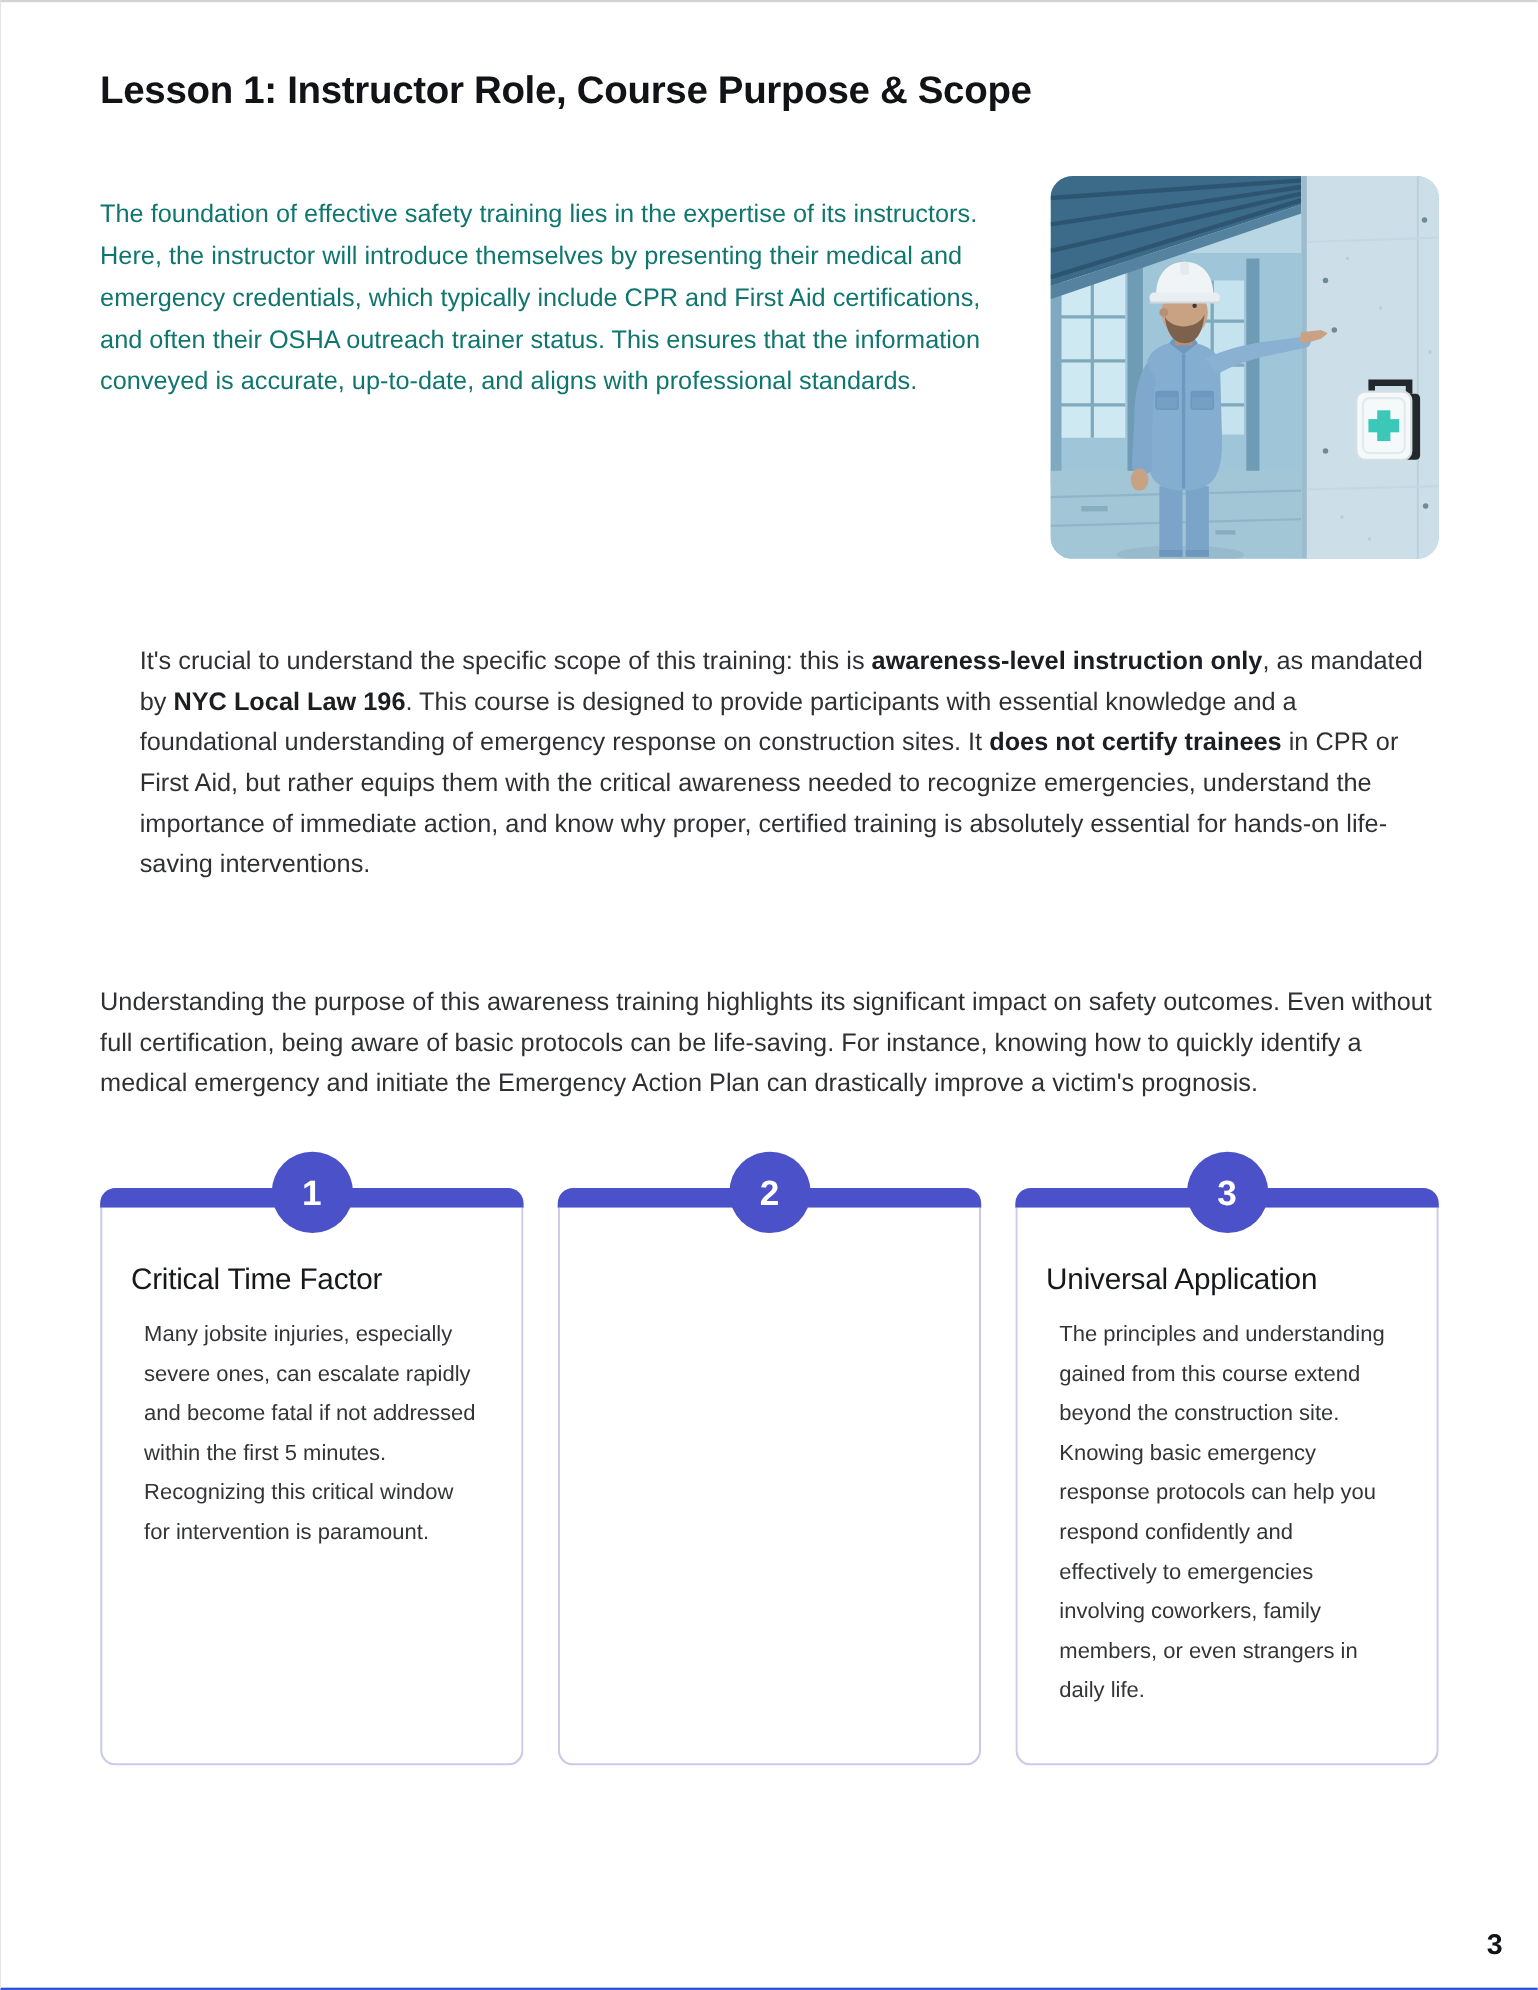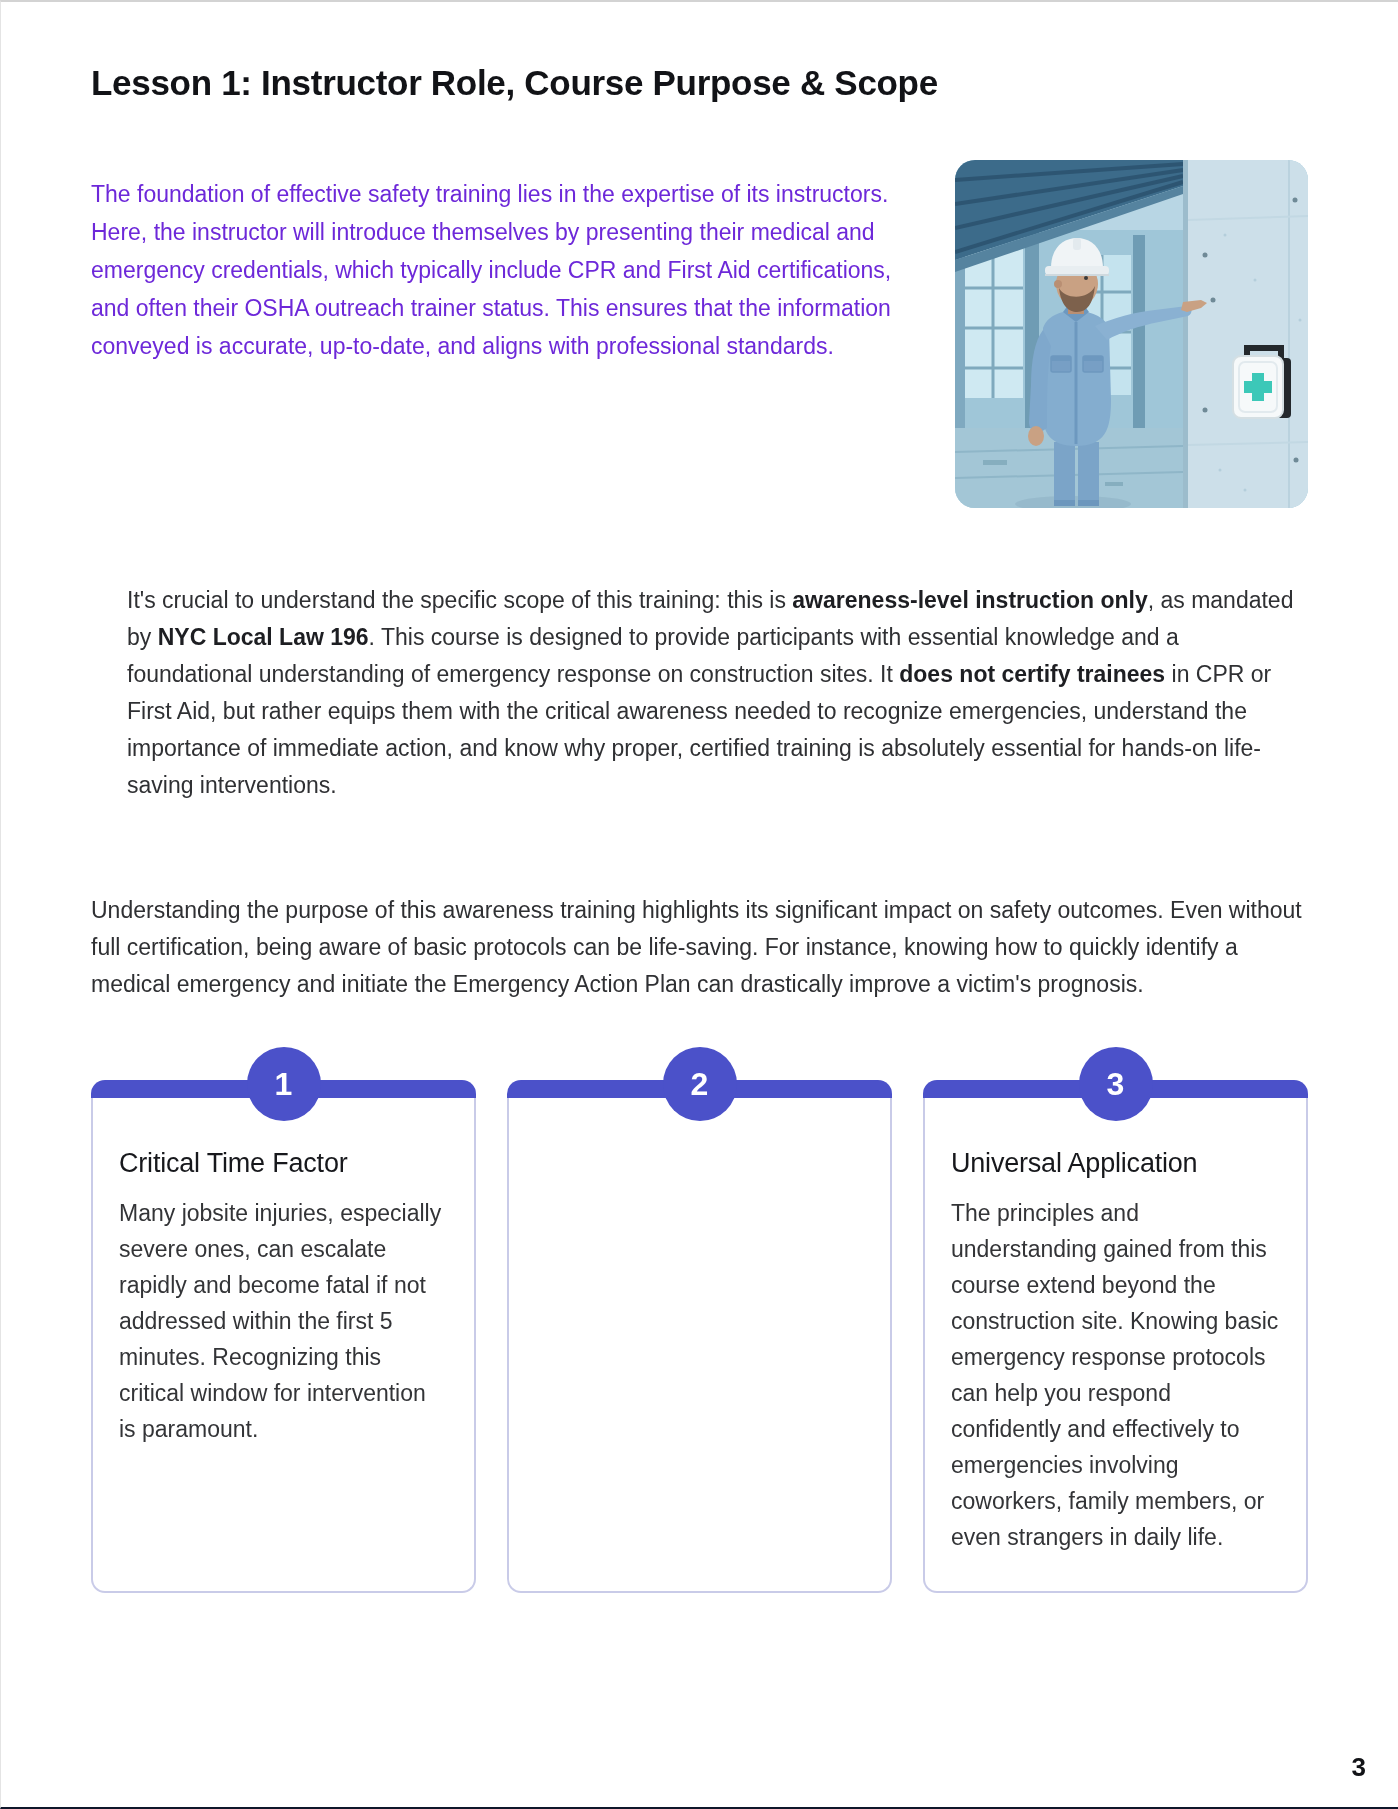--- a/index.html
+++ b/index.html
@@ -9,21 +9,21 @@
     font-family:"Liberation Sans", sans-serif;
     color:#2f3033;
     overflow:hidden;
   }
   .page{
     position:relative;
     box-sizing:border-box;
     width:1398px;height:1809px;
     padding:0 90px;
     border-top:2px solid #d3d3d3;
-    border-bottom:2px solid #0f172a;
+    border-bottom:2px solid #1d4ed8;
     border-left:1px solid #e4e4e4;
     background:#ffffff;
   }
   .page-title{
     margin:60px 0 0;
     font-size:35px;
     line-height:1.2;
     font-weight:800;
     letter-spacing:-0.3px;
     color:#121317;
@@ -31,21 +31,21 @@
   .intro-row{
     display:flex;
     gap:58px;
     margin-top:48px;
     align-items:flex-start;
   }
   .intro-text{
     width:812px;
     font-size:23px;
     line-height:38px;
-    color:#6d28d9;
+    color:#0f766e;
   }
   .photo-frame{
     flex:none;
     width:353px;height:348px;
     border-radius:20px;
     overflow:hidden;
     margin-top:8px;
     background:#b8d6e4;
   }
   .para{margin:0;font-size:23px;line-height:37px;color:#2f3033;}
@@ -91,22 +91,22 @@
     background:#ffffff;
   }
   .card-title{
     margin:0 0 16px;
     font-size:27px;
     font-weight:400;
     letter-spacing:-0.2px;
     color:#17181c;
   }
   .card-text{
-    margin:0;
-    font-size:23px;
+    margin:12px;
+    font-size:20px;
     line-height:36px;
     color:#333437;
   }
   .page-number{
     position:absolute;
     right:32px;
     bottom:24px;
     font-size:26px;
     font-weight:700;
     color:#121317;

